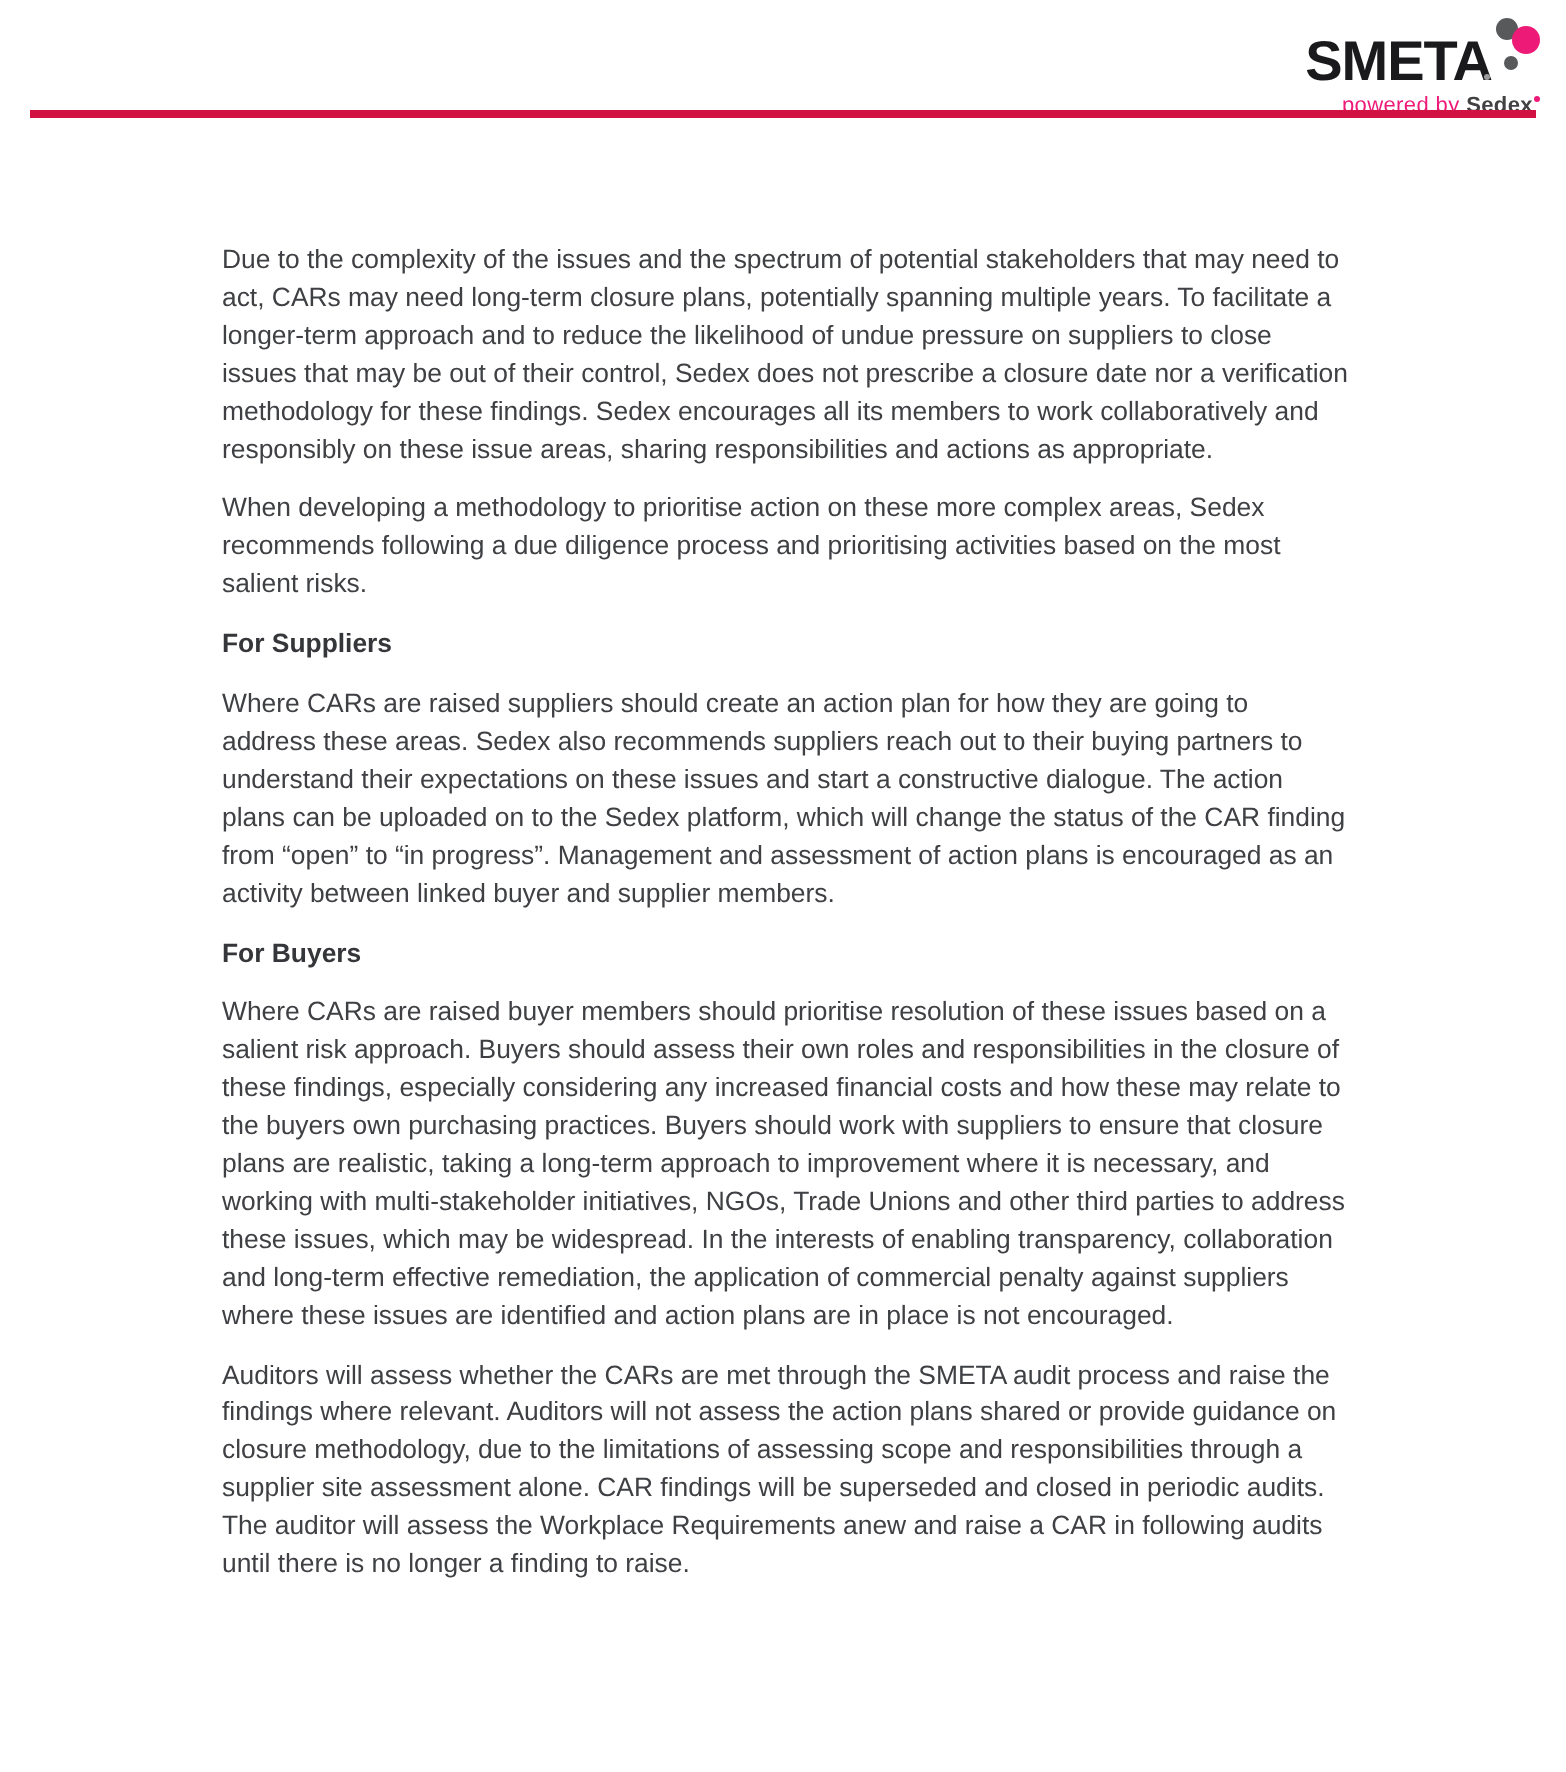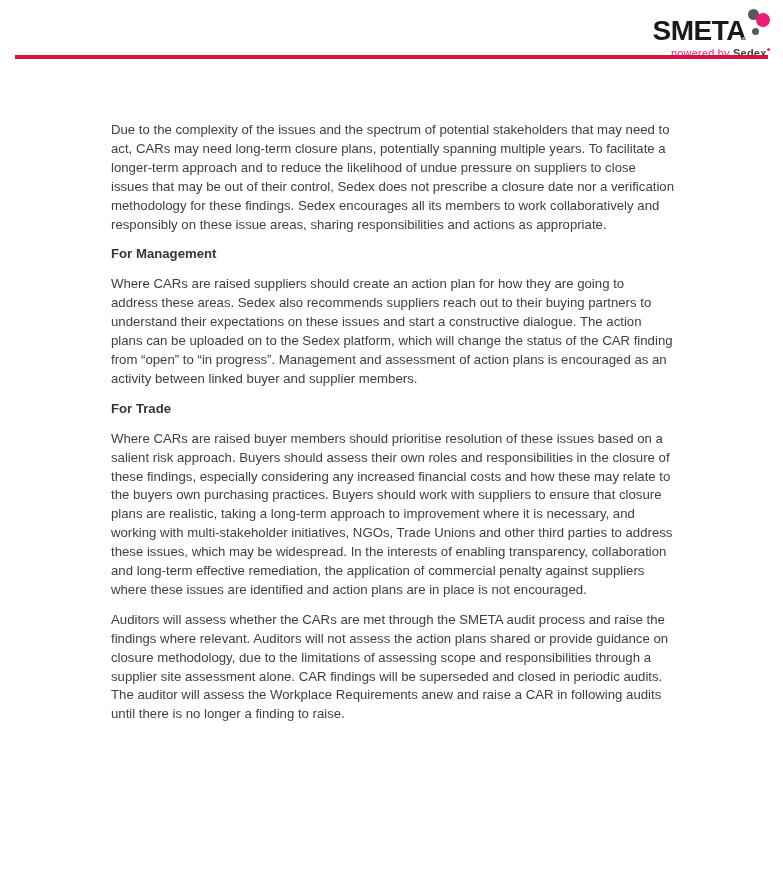--- a/index.html
+++ b/index.html
@@ -134,25 +134,26 @@
       </span>
     </div>
     <div class="powered-row">
       <span class="powered-by">powered by </span><span class="powered-brand">Sedex</span><span class="powered-dot"></span>
     </div>
   </div>
   <div class="header-rule"></div>
 
   <div class="content">
     <p>Due to the complexity of the issues and the spectrum of potential stakeholders that may need to act, CARs may need long-term closure plans, potentially spanning multiple years. To facilitate a longer-term approach and to reduce the likelihood of undue pressure on suppliers to close issues that may be out of their control, Sedex does not prescribe a closure date nor a verification methodology for these findings. Sedex encourages all its members to work collaboratively and responsibly on these issue areas, sharing responsibilities and actions as appropriate.</p>
+    <p>When developing a methodology to prioritise action on these more complex areas, Sedex recommends following a due diligence process and prioritising activities based on the most salient risks.</p>
 
-    <h3>For Management</h3>
+    <h3>For Suppliers</h3>
     <p>Where CARs are raised suppliers should create an action plan for how they are going to address these areas. Sedex also recommends suppliers reach out to their buying partners to understand their expectations on these issues and start a constructive dialogue. The action plans can be uploaded on to the Sedex platform, which will change the status of the CAR finding from “open” to “in progress”. Management and assessment of action plans is encouraged as an activity between linked buyer and supplier members.</p>
 
-    <h3>For Trade</h3>
+    <h3>For Buyers</h3>
     <p>Where CARs are raised buyer members should prioritise resolution of these issues based on a salient risk approach. Buyers should assess their own roles and responsibilities in the closure of these findings, especially considering any increased financial costs and how these may relate to the buyers own purchasing practices. Buyers should work with suppliers to ensure that closure plans are realistic, taking a long-term approach to improvement where it is necessary, and working with multi-stakeholder initiatives, NGOs, Trade Unions and other third parties to address these issues, which may be widespread. In the interests of enabling transparency, collaboration and long-term effective remediation, the application of commercial penalty against suppliers where these issues are identified and action plans are in place is not encouraged.</p>
 
     <p>Auditors will assess whether the CARs are met through the SMETA audit process and raise the findings where relevant. Auditors will not assess the action plans shared or provide guidance on closure methodology, due to the limitations of assessing scope and responsibilities through a supplier site assessment alone. CAR findings will be superseded and closed in periodic audits. The auditor will assess the Workplace Requirements anew and raise a CAR in following audits until there is no longer a finding to raise.</p>
   </div>
 
   <div class="footer">
     <div class="sedex-logo">
       <span>Sedex</span>
       <svg class="sedex-dot-svg" width="16" height="16" viewBox="0 0 16 16">
         <circle cx="8" cy="8" r="8" fill="#ed1a78"></circle>

